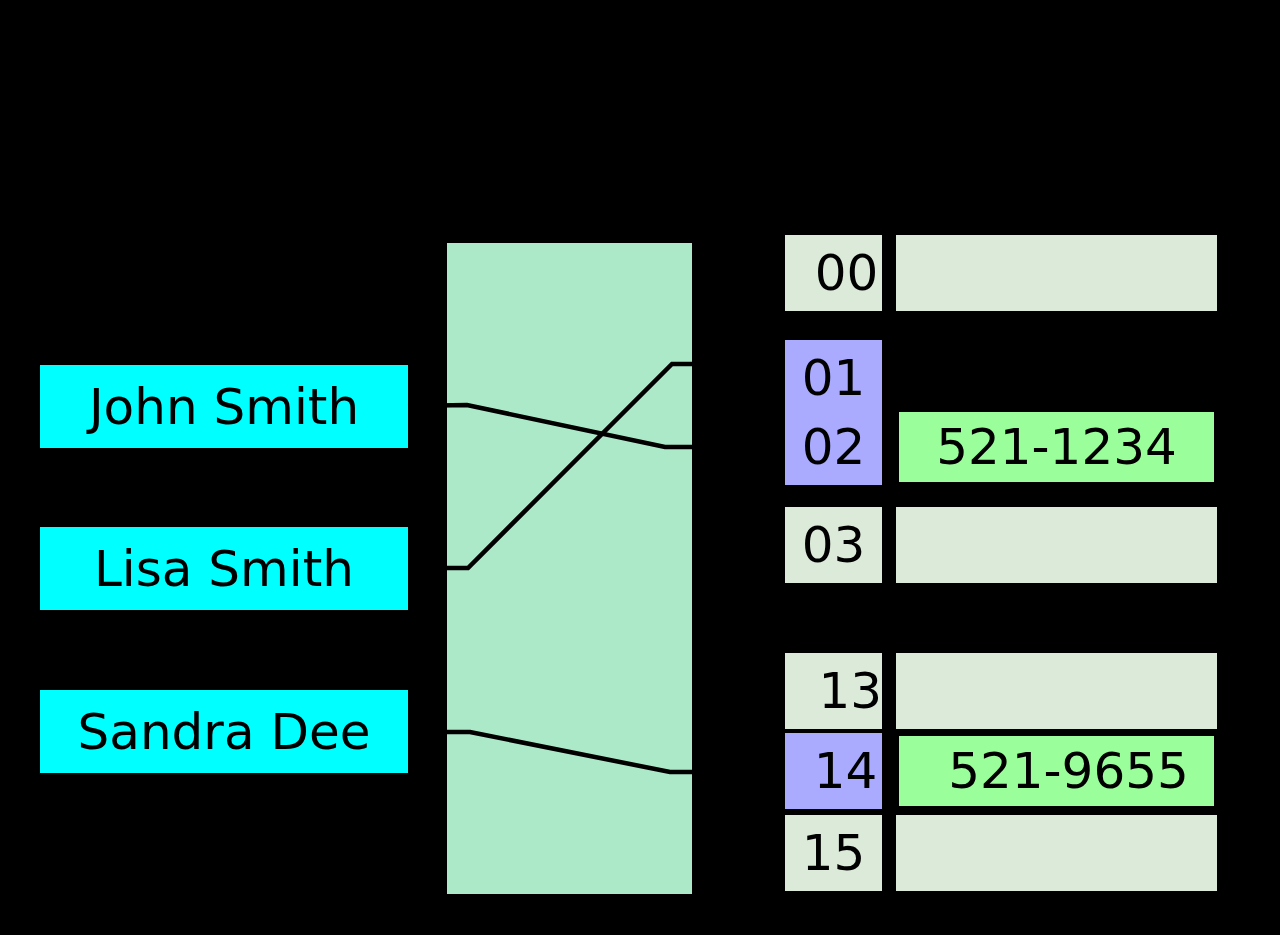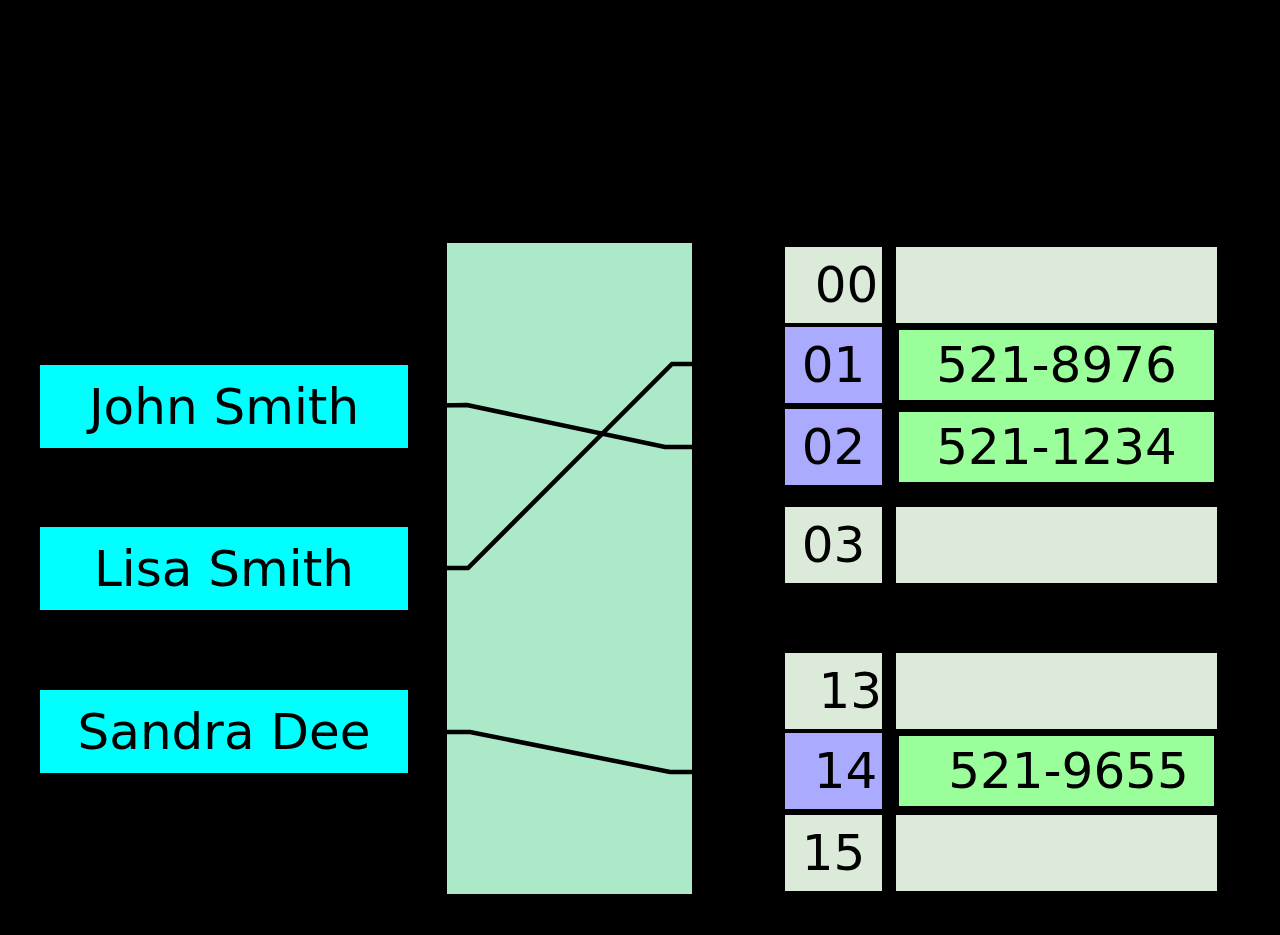--- a/index.html
+++ b/index.html
@@ -41,21 +41,21 @@
   }
   
   svg.links{position:absolute;left:0;top:0;pointer-events:none;}
   svg.links polyline{fill:none;stroke:var(--line-color);stroke-width:4.5;}
   
   .idx{left:785px;width:97px;height:76px;background:var(--cell-empty-fill);}
   .val{left:896px;width:321px;height:76px;background:var(--cell-empty-fill);}
   .hl{background:var(--index-highlight-fill);}
   .filled{background:var(--value-filled-fill);border:3px solid var(--line-color);}
   
-  .r0{top:247px;padding-left:26px;} .r1{top:327px;} .r2{top:409px;text-align:center;} .r3{top:491px;margin-top:16px;}
+  .r0{top:235px;padding-left:26px;} .r1{top:340px;} .r2{top:409px;text-align:center;} .r3{top:491px;margin-top:16px;}
   
   .s0{top:653px;justify-content:flex-end;} .s1{top:733px;padding-left:24px;} .s2{top:815px;}
 </style>
 </head>
 <body>
 
 <div class="stage">
 
   <div class="box key k1">
     <span>Lisa Smith</span>
@@ -84,23 +84,20 @@
   <div class="box idx r2 hl">
     <span>02</span>
   </div>
   <div class="box idx r3">
     <span>03</span>
   </div>
 
   <div class="box val r0">
     <span></span>
   </div>
-  <div class="box val r1 filled">
-    <span>521-8976</span>
-  </div>
   <div class="box val r2 filled">
     <span>521-1234</span>
   </div>
   <div class="box val r3">
     <span></span>
   </div>
 
   <div class="box idx s0">
     <span>13</span>
   </div>

